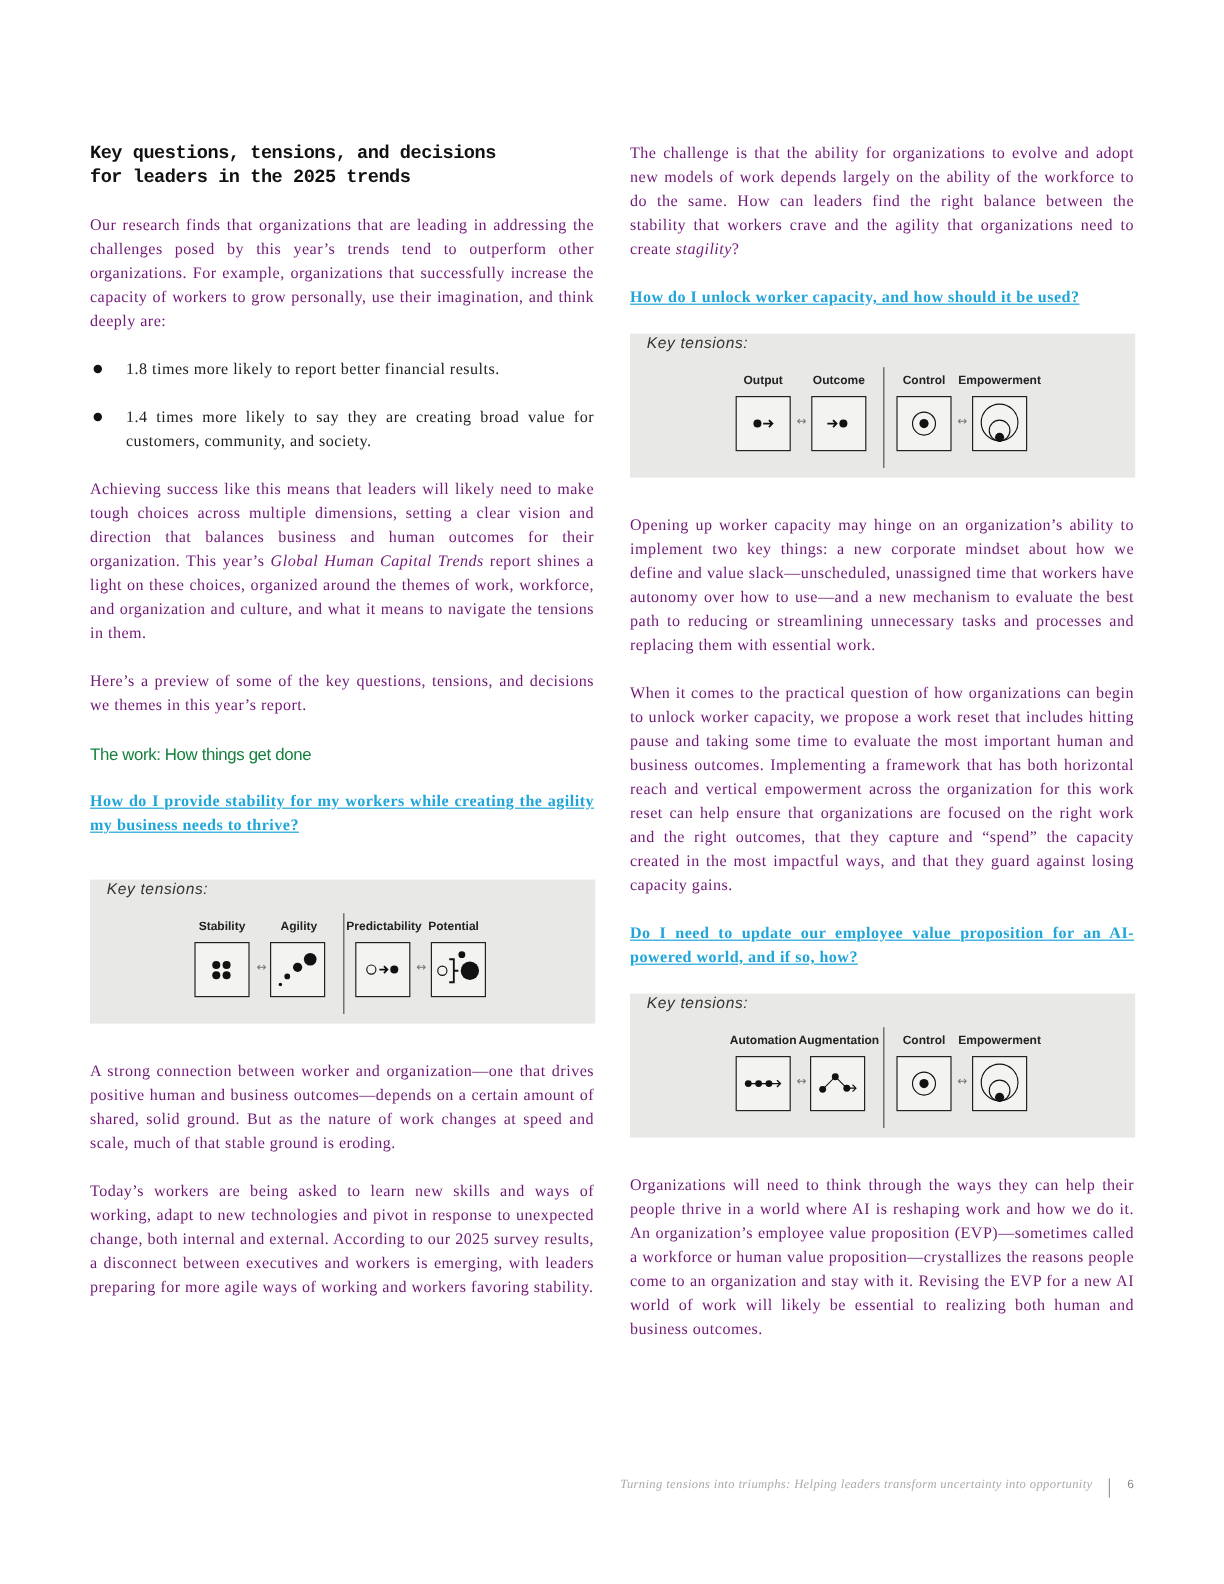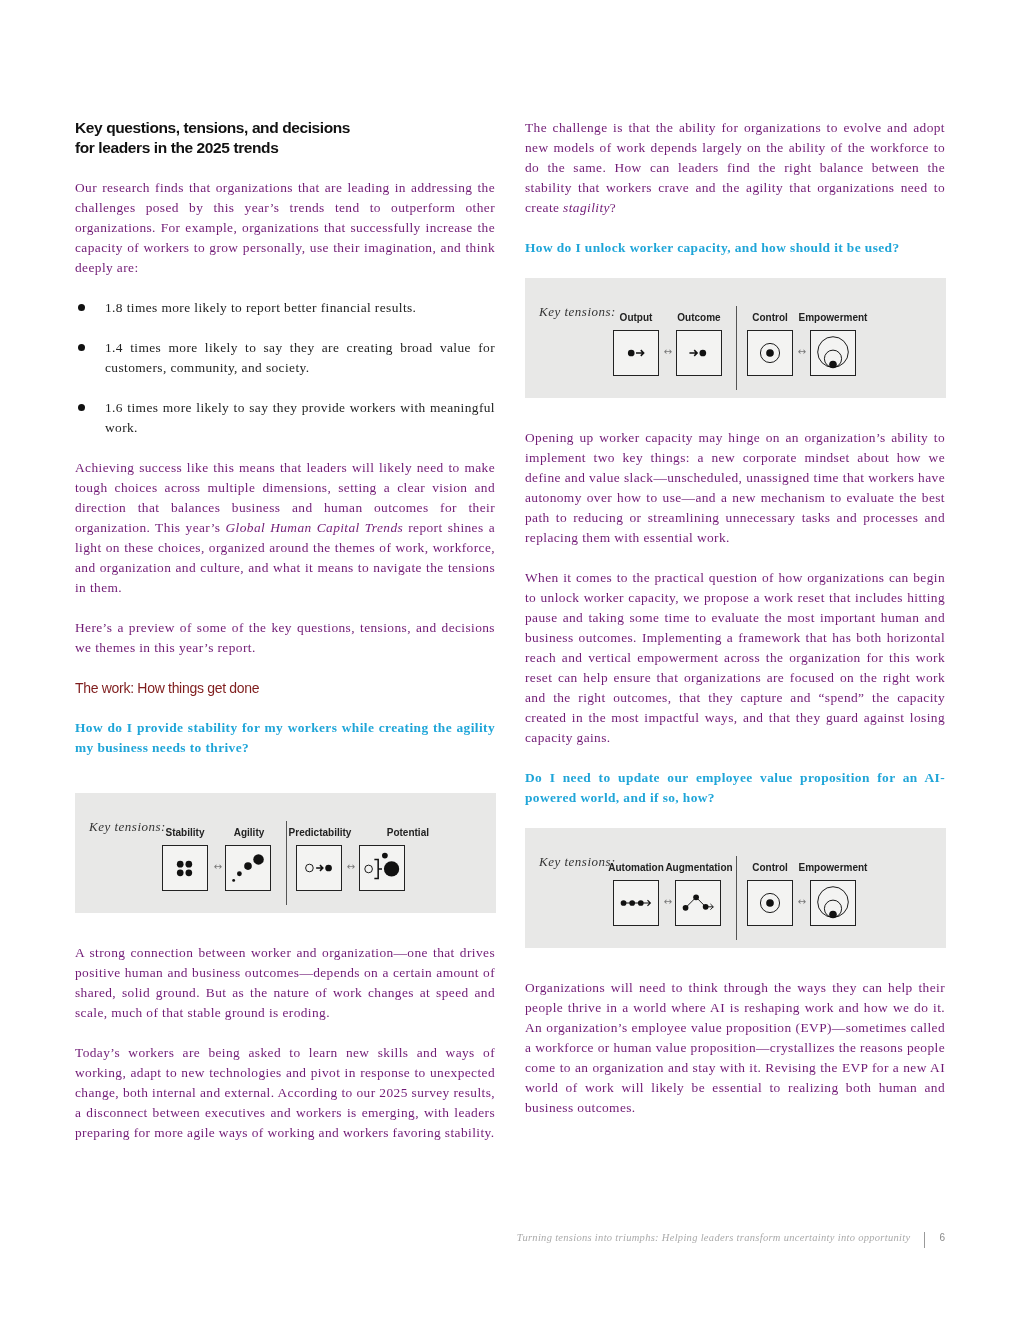--- a/index.html
+++ b/index.html
@@ -1,29 +1,29 @@
 <!DOCTYPE html>
 <html><head>
 <meta charset="utf-8">
 <style>
   html, body { margin:0; padding:0; background:#ffffff; }
   body { width:1020px; height:1320px; position:relative; overflow:hidden; }
   .col { position:absolute; top:118px; width:420px; }
   #left { left:75px; }
   #right { left:525px; }
-  .h1 { font-family:Liberation Sans, sans-serif; font-weight:bold; font-size:15.5px; line-height:20px; color:#111; letter-spacing:-0.4px; margin:0 0 20px 0; }
+  .h1 { font-family:Liberation Mono, monospace; font-weight:bold; font-size:15.5px; line-height:20px; color:#111; letter-spacing:-0.4px; margin:0 0 20px 0; }
   .p { font-family:"Liberation Serif", serif; font-size:13.4px; line-height:20px; color:#701a75; text-align:justify; letter-spacing:0.4px; margin:0 0 20px 0; }
   .p em { font-style:italic; }
   .bullets { list-style:none; margin:0; padding:0; }
   .bullets li { position:relative; padding-left:30px; font-family:"Liberation Serif", serif; font-size:13.4px; line-height:20px; color:#222; text-align:justify; letter-spacing:0.4px; margin:0 0 20px 0; }
   .bullets li .dot { position:absolute; left:3px; top:6px; width:7px; height:7px; border-radius:50%; background:#111; }
-  .h2 { font-family:"Liberation Sans", sans-serif; font-size:14px; line-height:20px; color:#7f1d1d; letter-spacing:-0.3px; margin:0 0 20px 0; }
-  .q { font-family:"Liberation Serif", serif; font-weight:bold; font-size:13.4px; line-height:20px; color:#1fa5d8; letter-spacing:0.4px; text-align:justify; margin:0 0 20px 0; }
+  .h2 { font-family:"Liberation Sans", sans-serif; font-size:14px; line-height:20px; color:#15803d; letter-spacing:-0.3px; margin:0 0 20px 0; }
+  .q { font-family:"Liberation Serif", serif; font-weight:bold; font-size:13.4px; line-height:20px; color:#1fa5d8; letter-spacing:0.4px; text-align:justify; margin:0 0 20px 0;text-decoration:underline; }
   .tbox { background:#e8e8e7; height:120px; position:relative; margin:0 0 30px 0; }
-  .tbox .kt { position:absolute; left:14px; top:26px; font-family:Liberation Serif, serif; font-style:italic; font-size:13px; color:#333; letter-spacing:0.5px; }
+  .tbox .kt { position:absolute; left:14px; top:0; font-family:Liberation Sans, sans-serif; font-style:italic; font-size:13px; color:#333; letter-spacing:0.5px; }
   .tbox .vsep { position:absolute; left:211px; top:28px; width:1px; height:84px; background:#555; }
   .tile { position:absolute; top:52px; width:46px; height:46px; border:1.3px solid #222; background:#f3f3f2; box-sizing:border-box; }
   .tile svg { width:100%; height:100%; display:block; }
   .tlabel { position:absolute; top:34px; width:80px; text-align:center; font-family:"Liberation Sans", sans-serif; font-weight:bold; font-size:10px; color:#222; }
   .dbl { position:absolute; top:68px; width:12px; font-size:10px; color:#777; text-align:center; font-family:"DejaVu Sans", sans-serif; line-height:12px; }
   #footer { position:absolute; top:1232px; right:75px; display:flex; align-items:flex-start; }
   #footer .ft { font-family:"Liberation Serif", serif; font-style:italic; font-size:10.5px; color:#aaa; letter-spacing:0.3px; }
   #footer .fsep { width:1px; height:16px; background:#999; margin:0 14px; }
   #footer .pg { font-family:"Liberation Sans", sans-serif; font-size:10px; color:#888; }
 </style>
@@ -32,33 +32,32 @@
 
 <div id="left" class="col">
   <div class="h1">
     <span>Key questions, tensions, and decisions</span><br>
     <span>for leaders in the 2025 trends</span>
   </div>
   <p class="p">Our research finds that organizations that are leading in addressing the challenges posed by this year’s trends tend to outperform other organizations. For example, organizations that successfully increase the capacity of workers to grow personally, use their imagination, and think deeply are:</p>
   <ul class="bullets">
     <li><span class="dot"></span><span>1.8 times more likely to report better financial results.</span></li>
     <li><span class="dot"></span><span>1.4 times more likely to say they are creating broad value for customers, community, and society.</span></li>
-    <li><span class="dot"></span><span>1.6 times more likely to say they provide workers with meaningful work.</span></li>
   </ul>
   <p class="p"><span>Achieving success like this means that leaders will likely need to make tough choices across multiple dimensions, setting a clear vision and direction that balances business and human outcomes for their organization. This year’s </span><em>Global Human Capital Trends</em><span> report shines a light on these choices, organized around the themes of work, workforce, and organization and culture, and what it means to navigate the tensions in them.</span></p>
   <p class="p">Here’s a preview of some of the key questions, tensions, and decisions we themes in this year’s report.</p>
   <div class="h2">The work: How things get done</div>
   <p class="q" style="margin-bottom:35px;">How do I provide stability for my workers while creating the agility my business needs to thrive?</p>
 
   <div class="tbox" style="width:421px;">
     <div class="kt">Key tensions:</div>
     <div class="tlabel" style="left:70px;">Stability</div>
     <div class="tlabel" style="left:134px;">Agility</div>
     <div class="tlabel" style="left:205px;">Predictability</div>
-    <div class="tlabel" style="left:274px;text-align:right;">Potential</div>
+    <div class="tlabel" style="left:263px;">Potential</div>
 
     <div class="tile" style="left:87px;">
       <svg viewBox="0 0 46 46">
           <circle cx="18" cy="19" r="3.5" fill="#111"></circle>
           <circle cx="27" cy="19" r="3.5" fill="#111"></circle>
           <circle cx="18" cy="28" r="3.5" fill="#111"></circle>
           <circle cx="27" cy="28" r="3.5" fill="#111"></circle>
         </svg>
     </div>
     <div class="dbl" style="left:137px;">↔</div>

